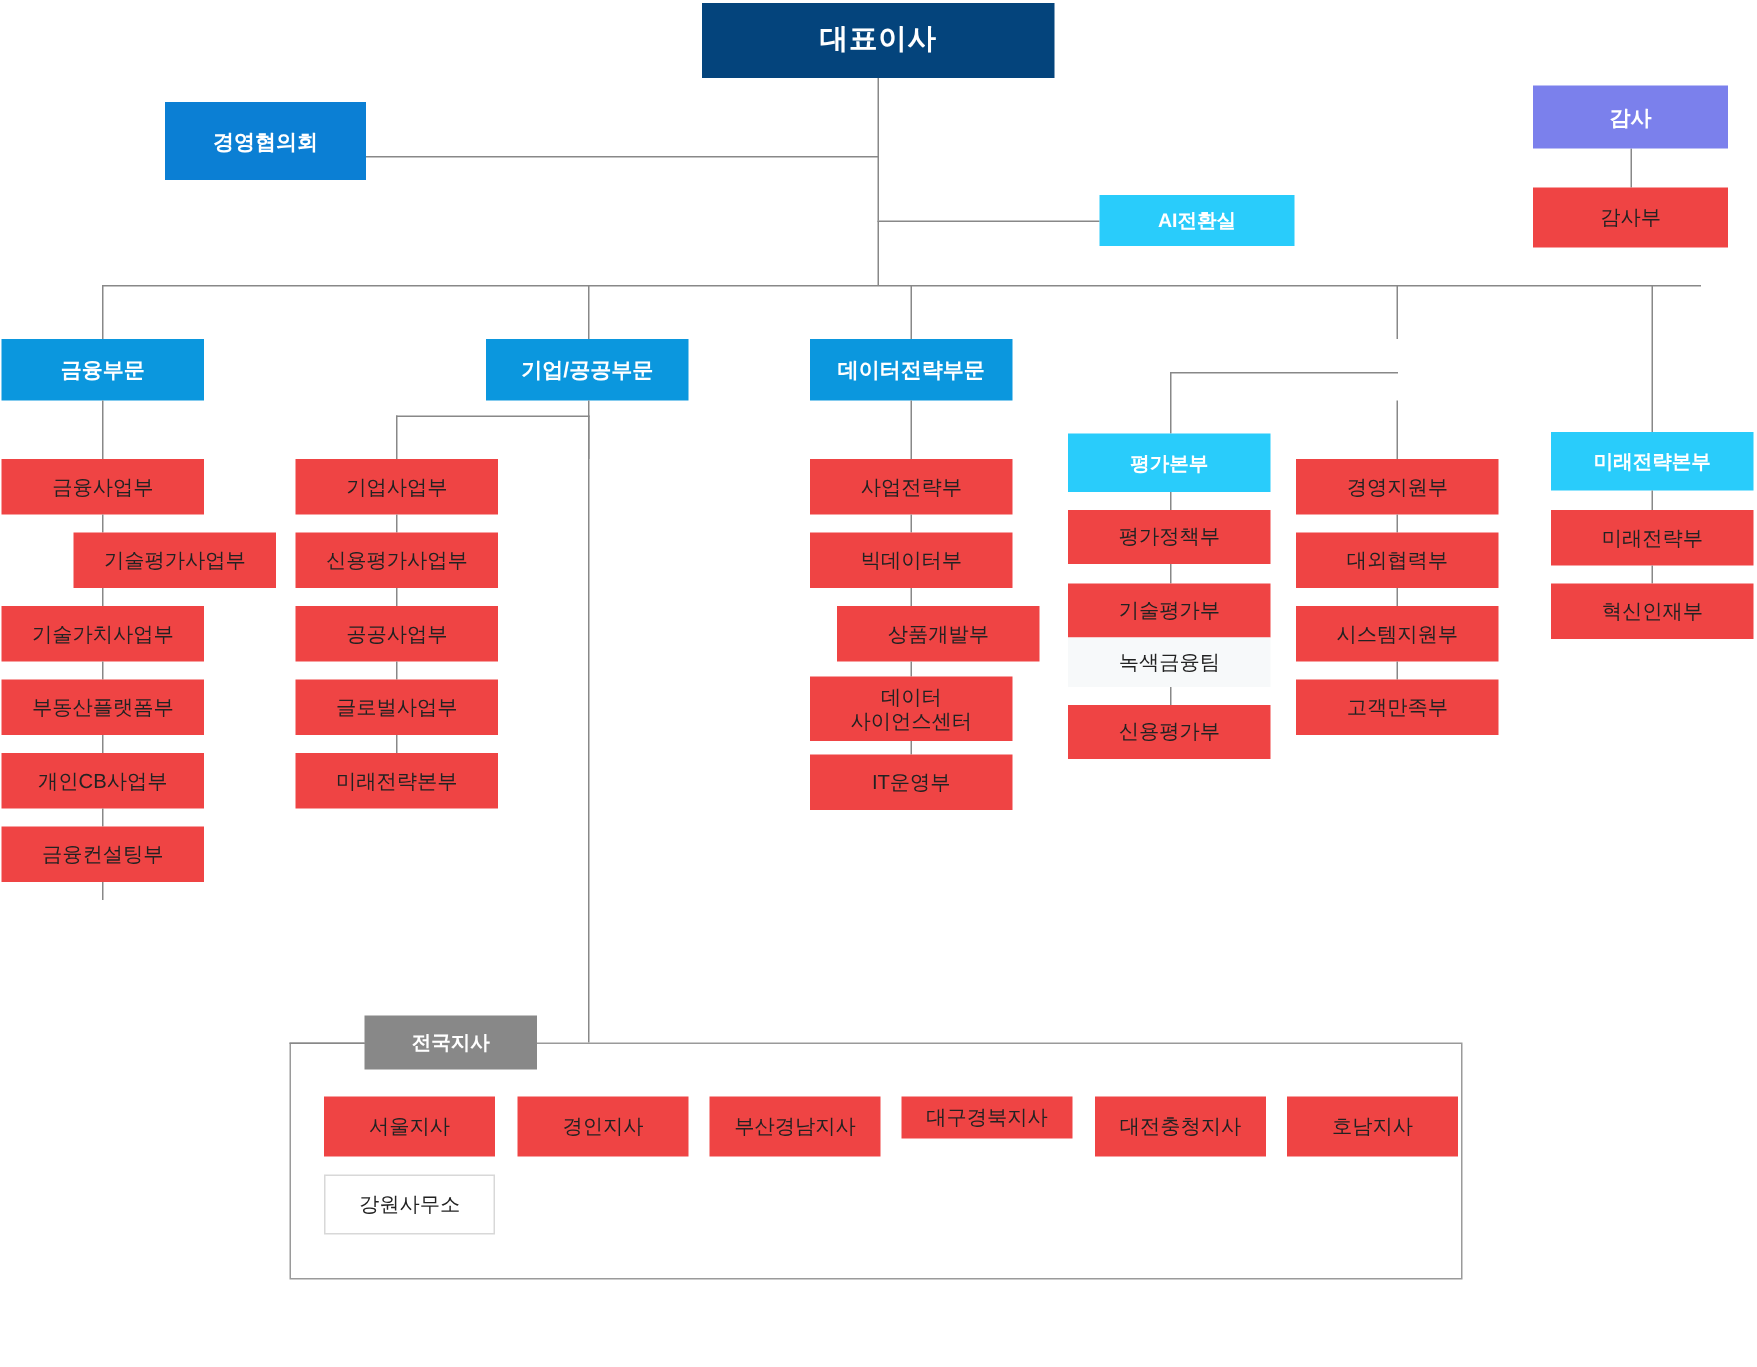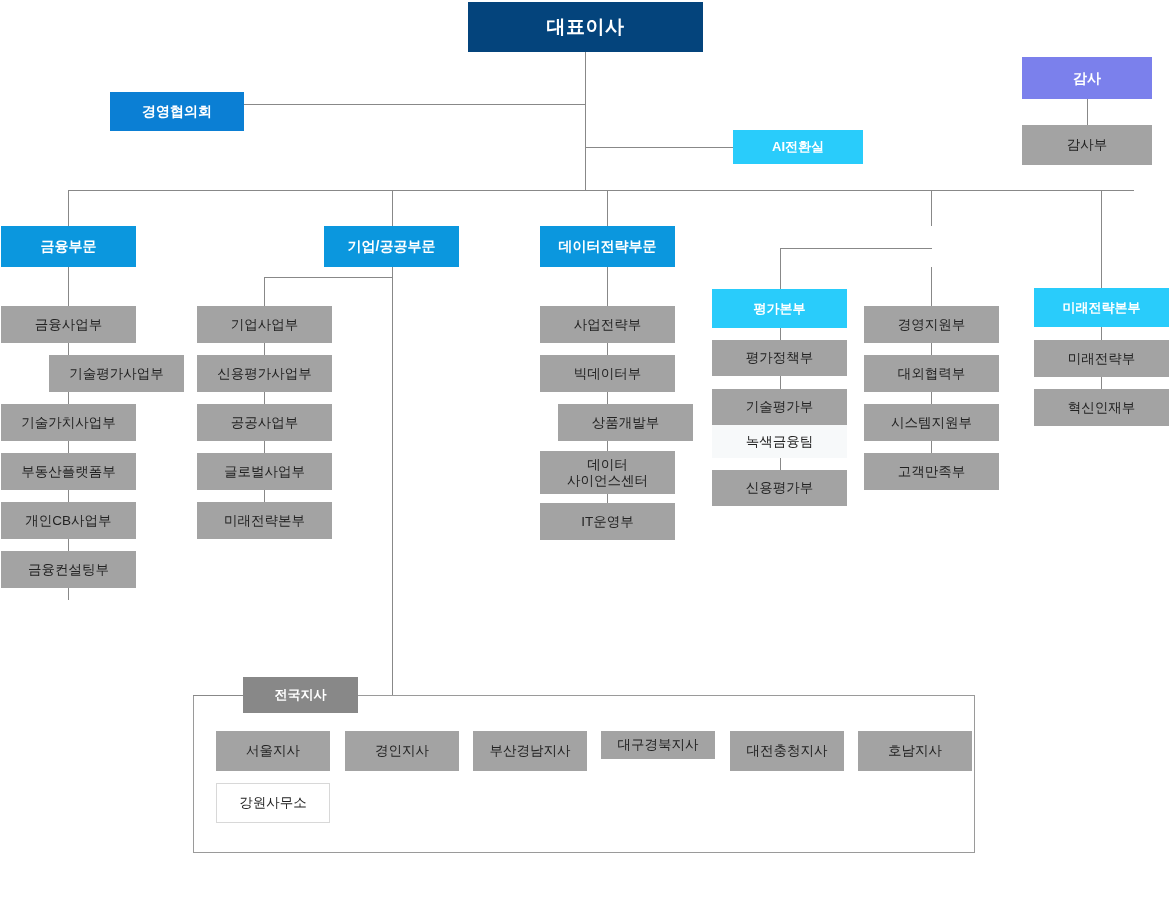--- a/index.html
+++ b/index.html
@@ -41,21 +41,21 @@
   .lvl-cyan{
     background:#29ccfb;color:#ffffff;font-size:13px;font-weight:bold;
   }
   .lvl-div{
     background:#0b97de;color:#ffffff;font-size:14px;font-weight:bold;
   }
   .lvl-gray-head{
     background:#888888;color:#ffffff;font-size:13px;font-weight:bold;
   }
   .leaf{
-    background:#a3a3a3;color:#222222;font-size:13.5px;font-weight:normal;
+    background:#ef4444;color:#222222;font-size:13.5px;font-weight:normal;
   }
   .leaf-light{
     background:#f7f9fa;color:#222222;font-size:13.5px;font-weight:normal;
   }
   .leaf-white{
     background:#ffffff;color:#222222;font-size:13.5px;font-weight:normal;
     border:1px solid #d8d8d8;
   }
   .branch-frame{
     position:absolute;
@@ -84,21 +84,21 @@
   <div class="ln lnv" style="left:68px;top:190px;height:36px;"></div>
   <div class="ln lnv" style="left:392px;top:190px;height:36px;"></div>
   <div class="ln lnv" style="left:607px;top:190px;height:36px;"></div>
   <div class="ln lnv" style="left:931px;top:190px;height:36px;"></div>
   <div class="ln lnv" style="left:1101px;top:190px;height:98px;"></div>
 
   <div class="ln lnv" style="left:1087px;top:99px;height:26px;"></div>
 
   <div class="node lvl-ceo" style="left:468px;top:2px;width:235px;height:50px;">대표이사</div>
 
-  <div class="node lvl-council" style="left:110px;top:92px;width:134px;height:39px;">경영협의회</div>
+  <div class="node lvl-council" style="left:110px;top:68px;width:134px;height:52px;">경영협의회</div>
 
   <div class="node lvl-cyan" style="left:733px;top:130px;width:130px;height:34px;">AI전환실</div>
 
   <div class="node lvl-audit" style="left:1022px;top:57px;width:130px;height:42px;">감사</div>
   <div class="node leaf" style="left:1022px;top:125px;width:130px;height:40px;">감사부</div>
 
   <div class="node lvl-div" style="left:1px;top:226px;width:135px;height:41px;">금융부문</div>
   <div class="ln lnv" style="left:68px;top:267px;height:39px;"></div>
   <div class="node leaf" style="left:1px;top:306px;width:135px;height:37px;">금융사업부</div>
   <div class="ln lnv" style="left:68px;top:343px;height:12px;"></div>

